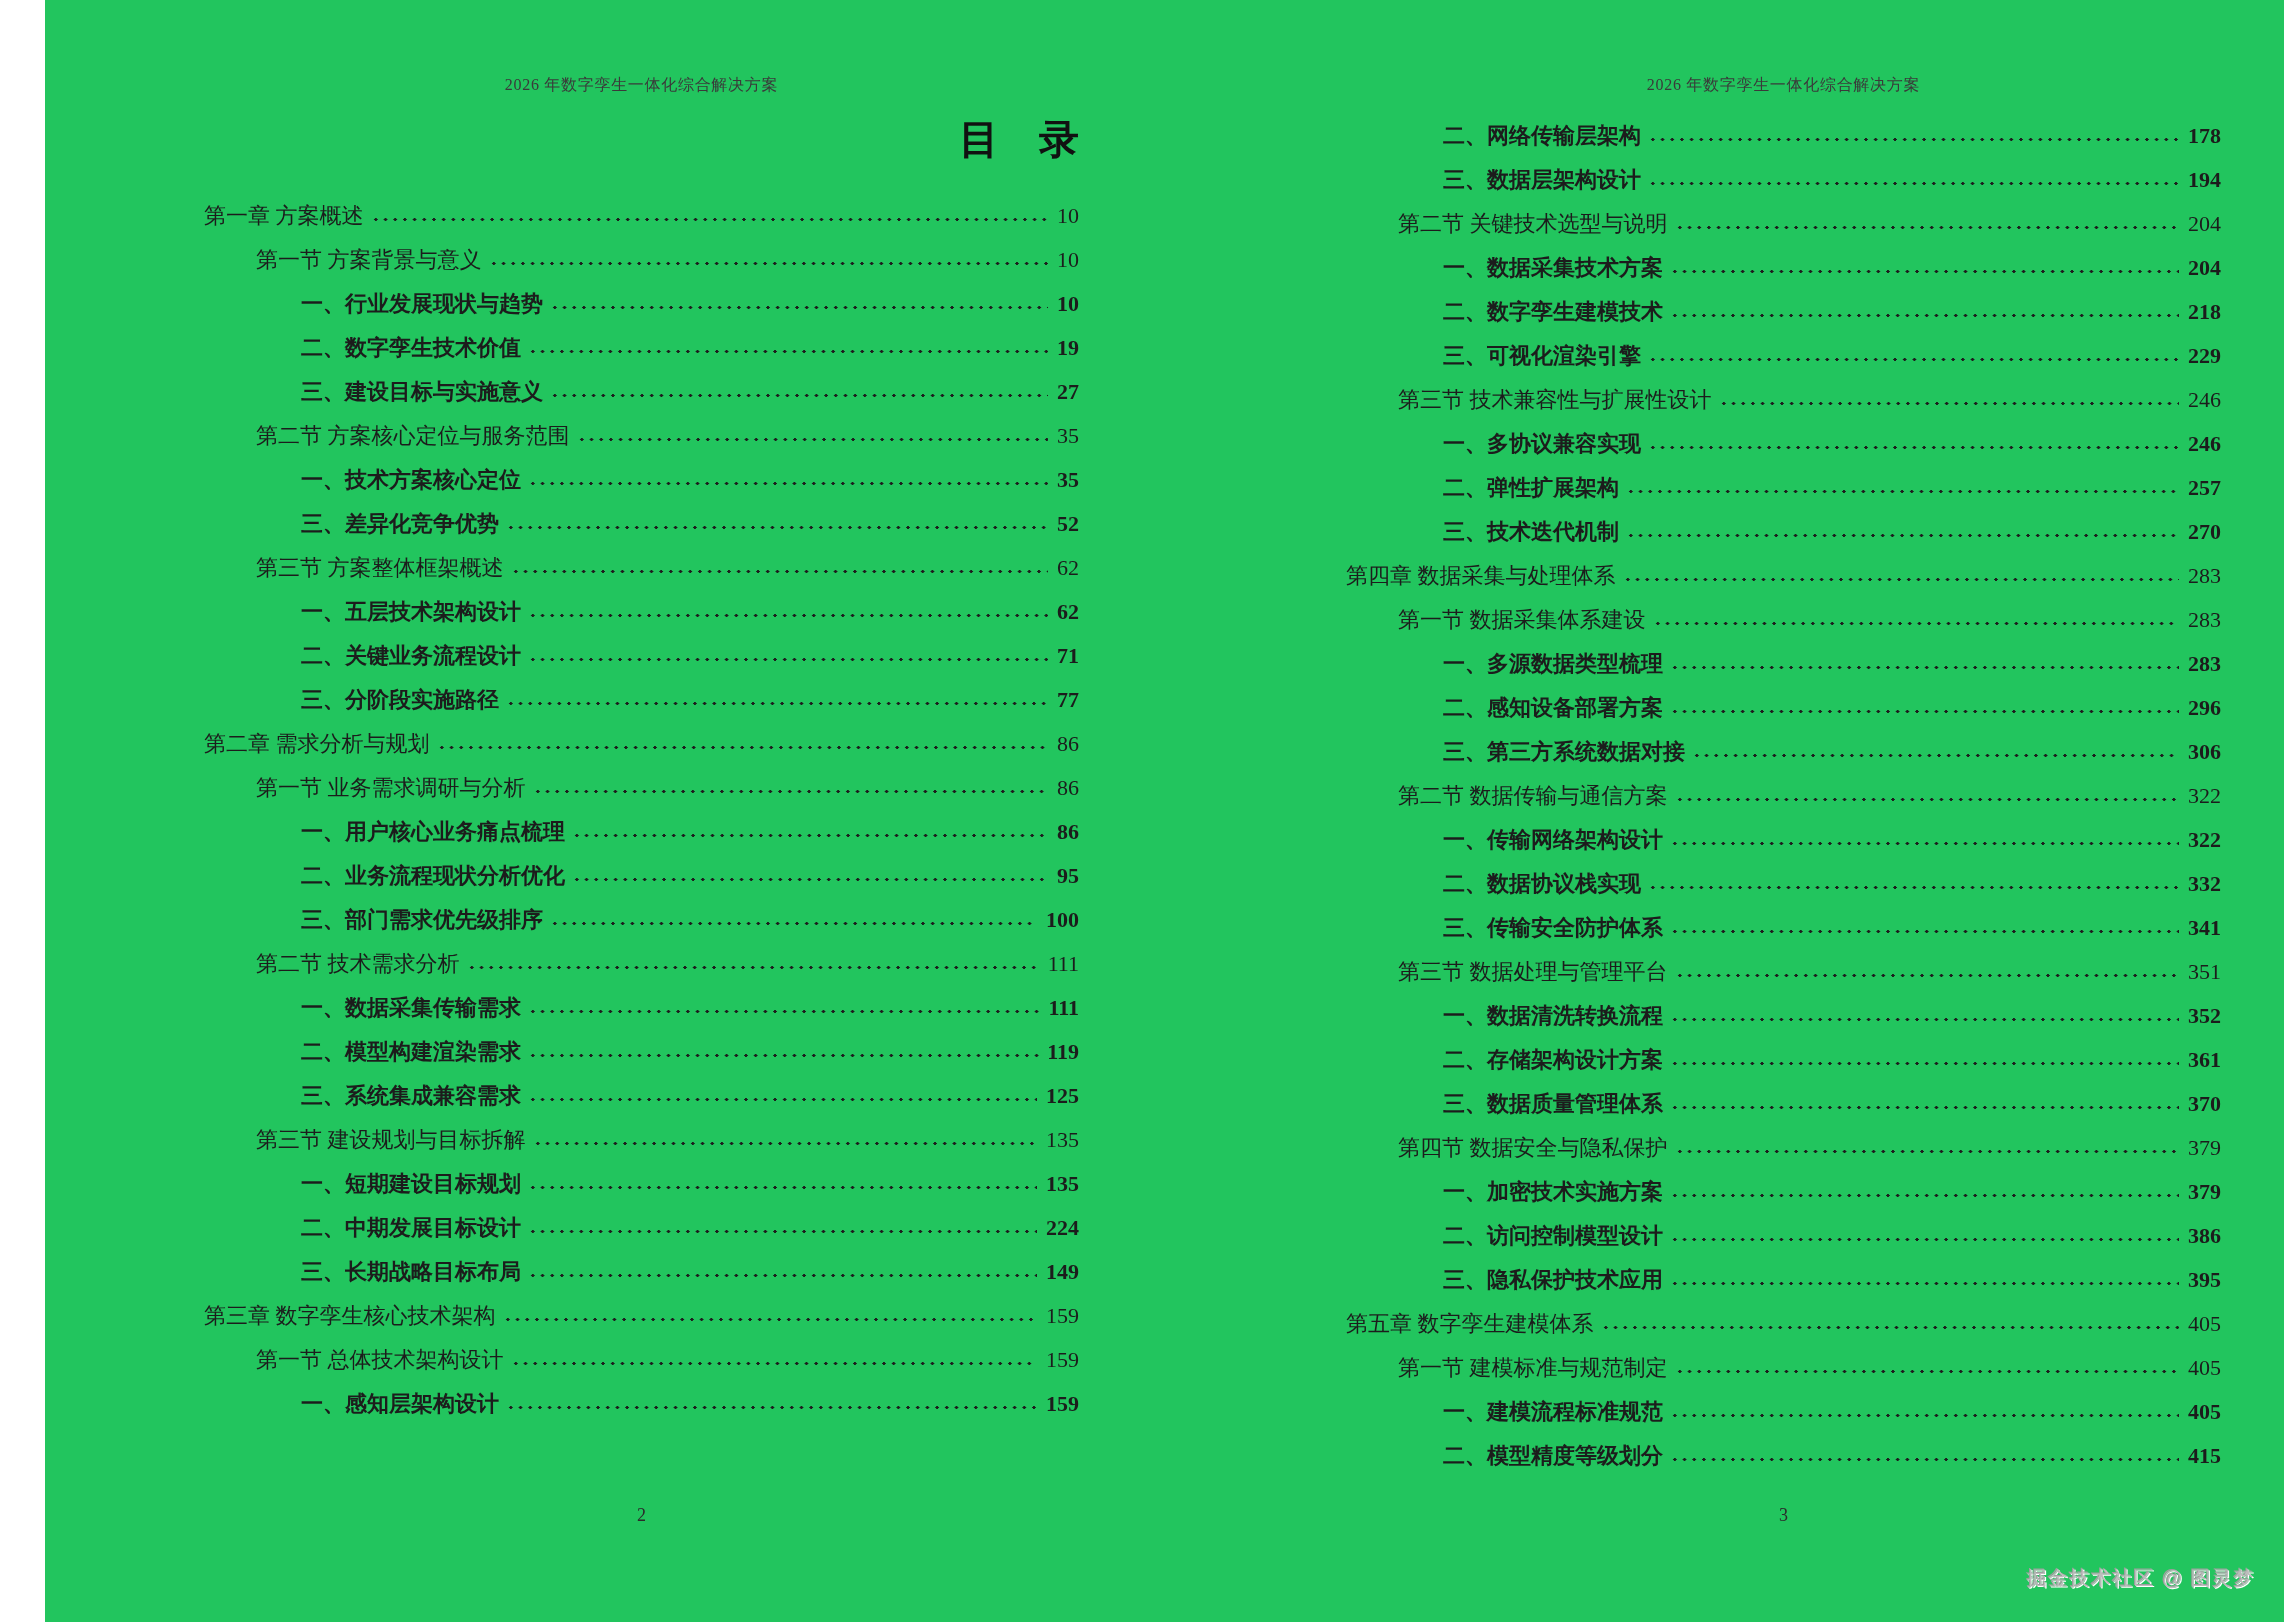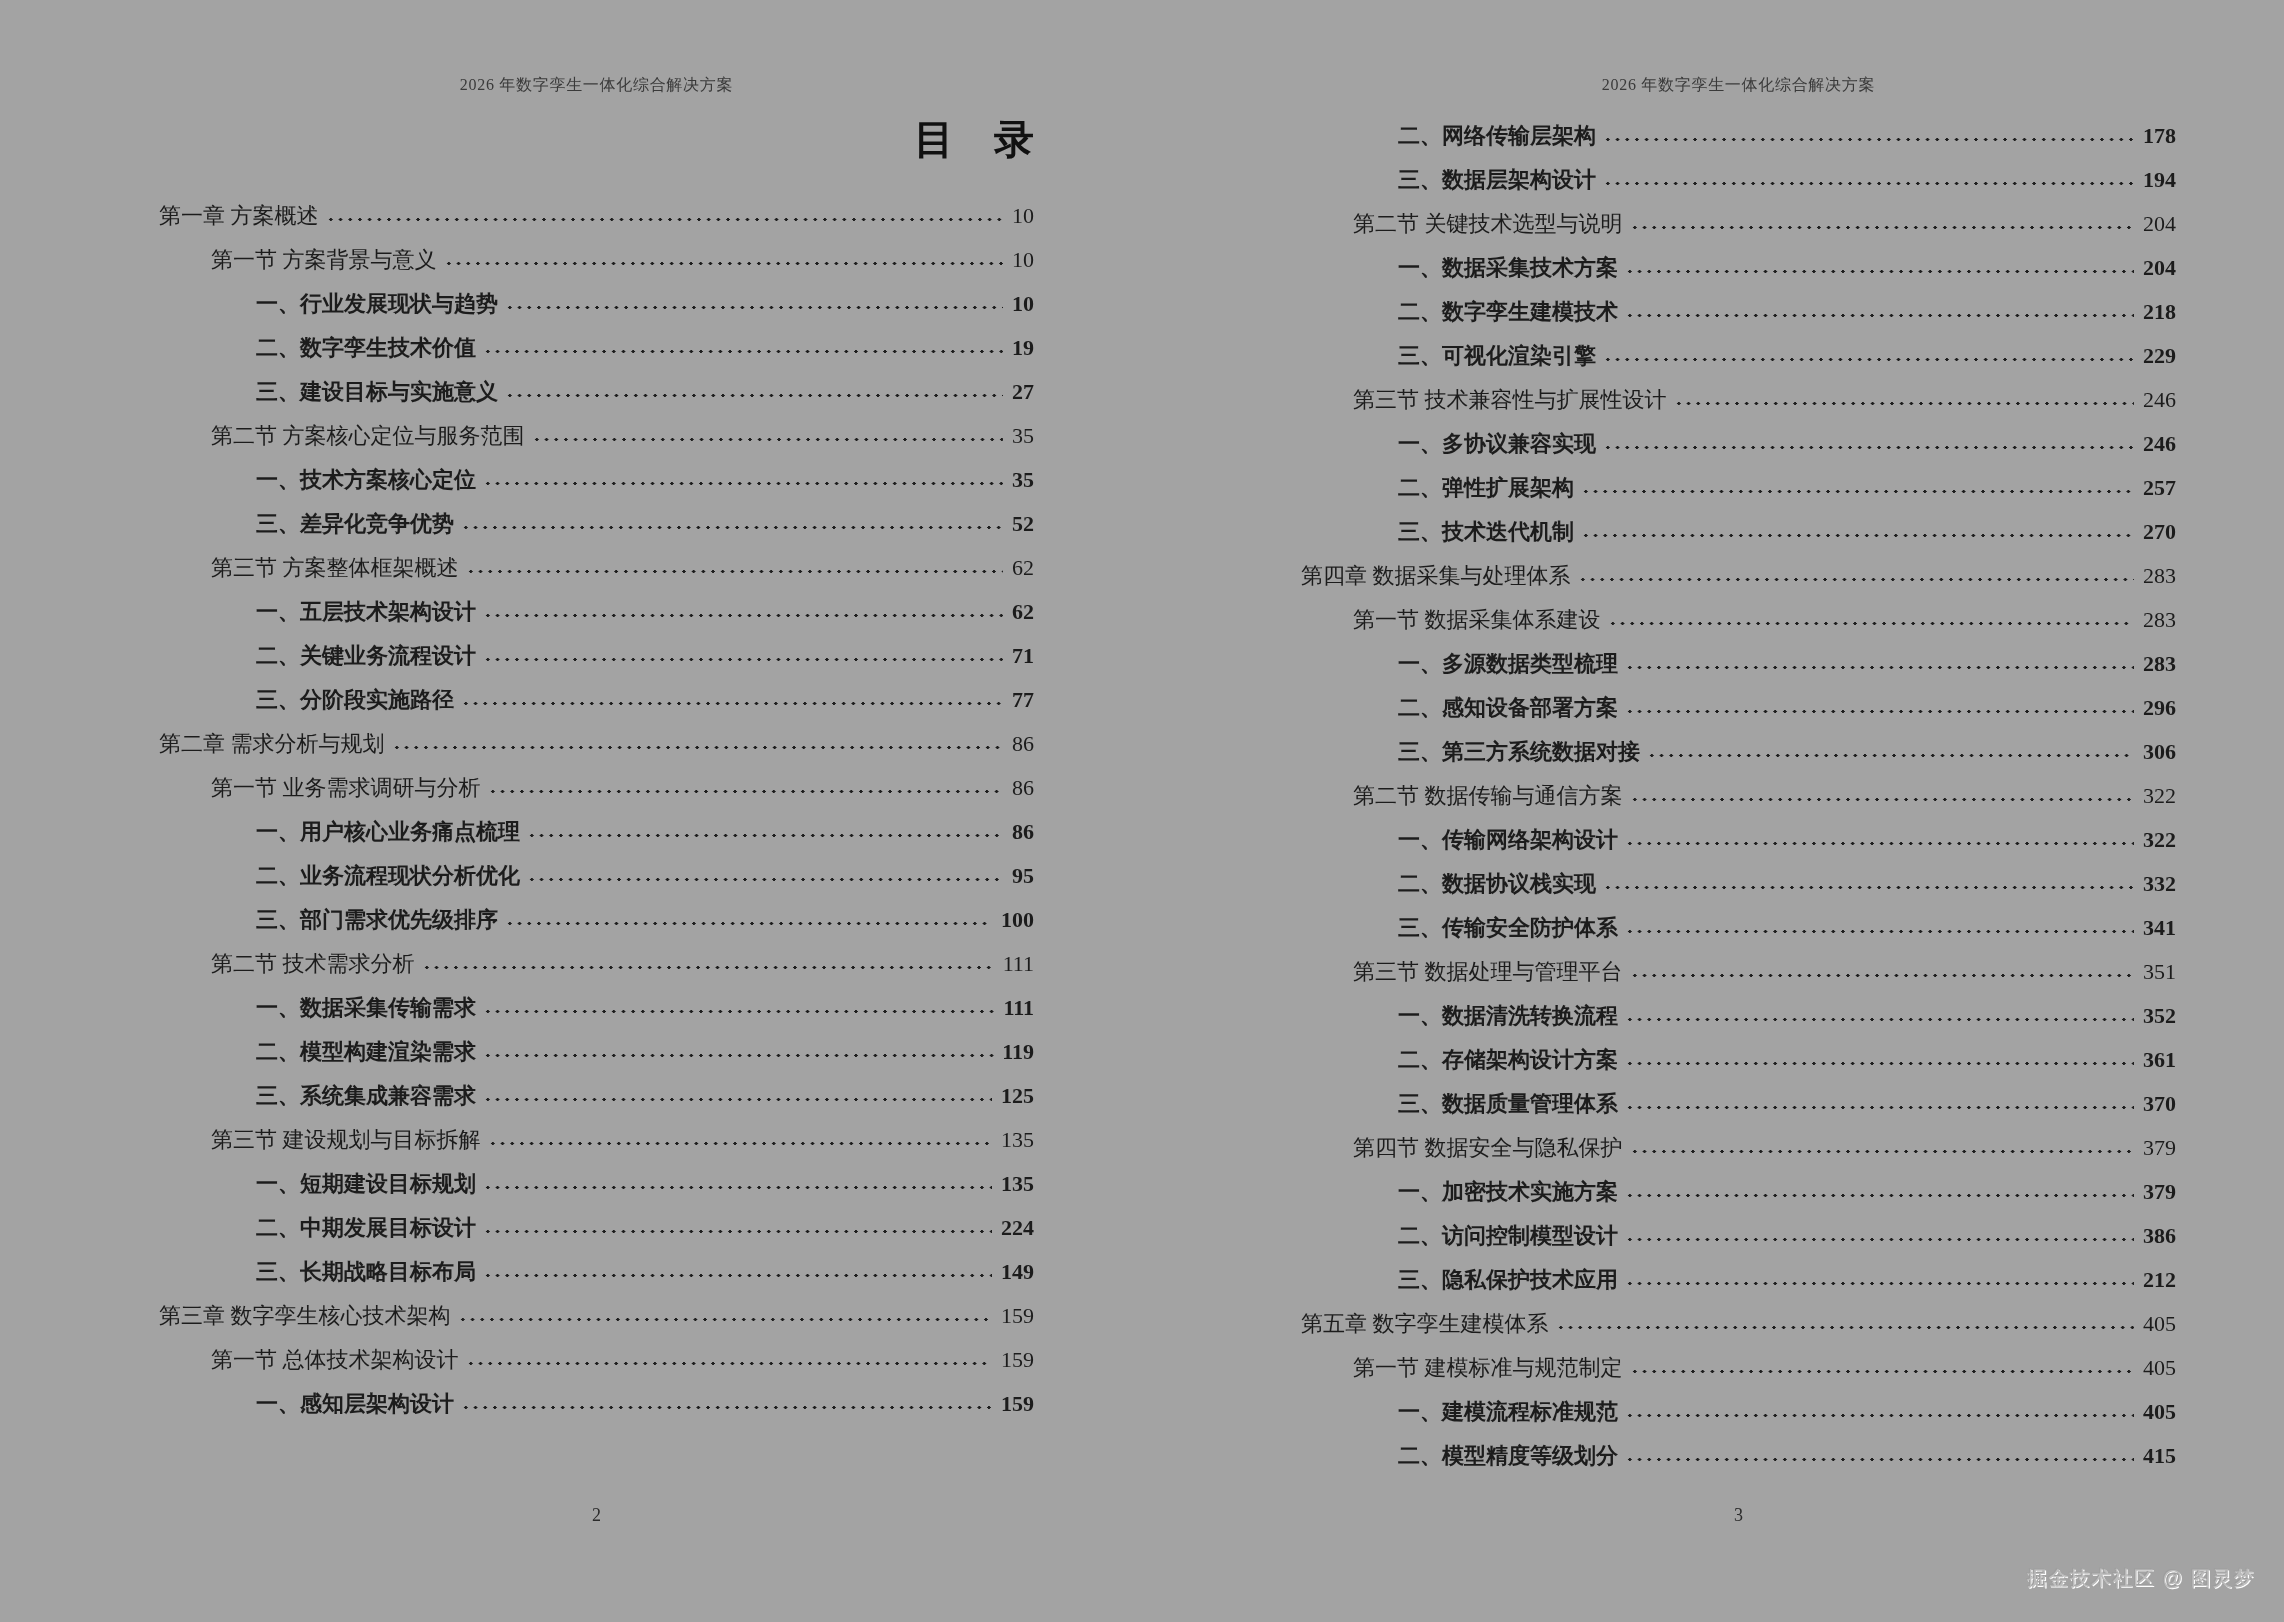--- a/index.html
+++ b/index.html
@@ -6,21 +6,22 @@
   body {
     width:2284px; height:1623px;
     background:#ffffff;
     position:relative;
     overflow:hidden;
     font-family:"Liberation Serif","DejaVu Serif",serif;
     color:#1c1c1c;
   }
   .page {
     position:absolute; top:0; width:1142px; height:1623px;
-    background:#a3a3a3;
+    background:#22c55e;
+    margin-left:45px;
   }
   .page.left  { left:0; }
   .page.right { left:1142px; }
 
   .page-header {
     position:absolute; top:75px; left:159px; width:875px;
     text-align:center;
     font-size:16px; line-height:20px;
     color:#3a3a3a;
     letter-spacing:0.7px;
@@ -361,21 +362,21 @@
         <span class="toc-page">379</span>
       </div>
       <div class="toc-row item">
         <span class="toc-label">二、访问控制模型设计</span>
         <span class="toc-dots"></span>
         <span class="toc-page">386</span>
       </div>
       <div class="toc-row item">
         <span class="toc-label">三、隐私保护技术应用</span>
         <span class="toc-dots"></span>
-        <span class="toc-page">212</span>
+        <span class="toc-page">395</span>
       </div>
       <div class="toc-row chapter">
         <span class="toc-label">第五章 数字孪生建模体系</span>
         <span class="toc-dots"></span>
         <span class="toc-page">405</span>
       </div>
       <div class="toc-row section">
         <span class="toc-label">第一节 建模标准与规范制定</span>
         <span class="toc-dots"></span>
         <span class="toc-page">405</span>

